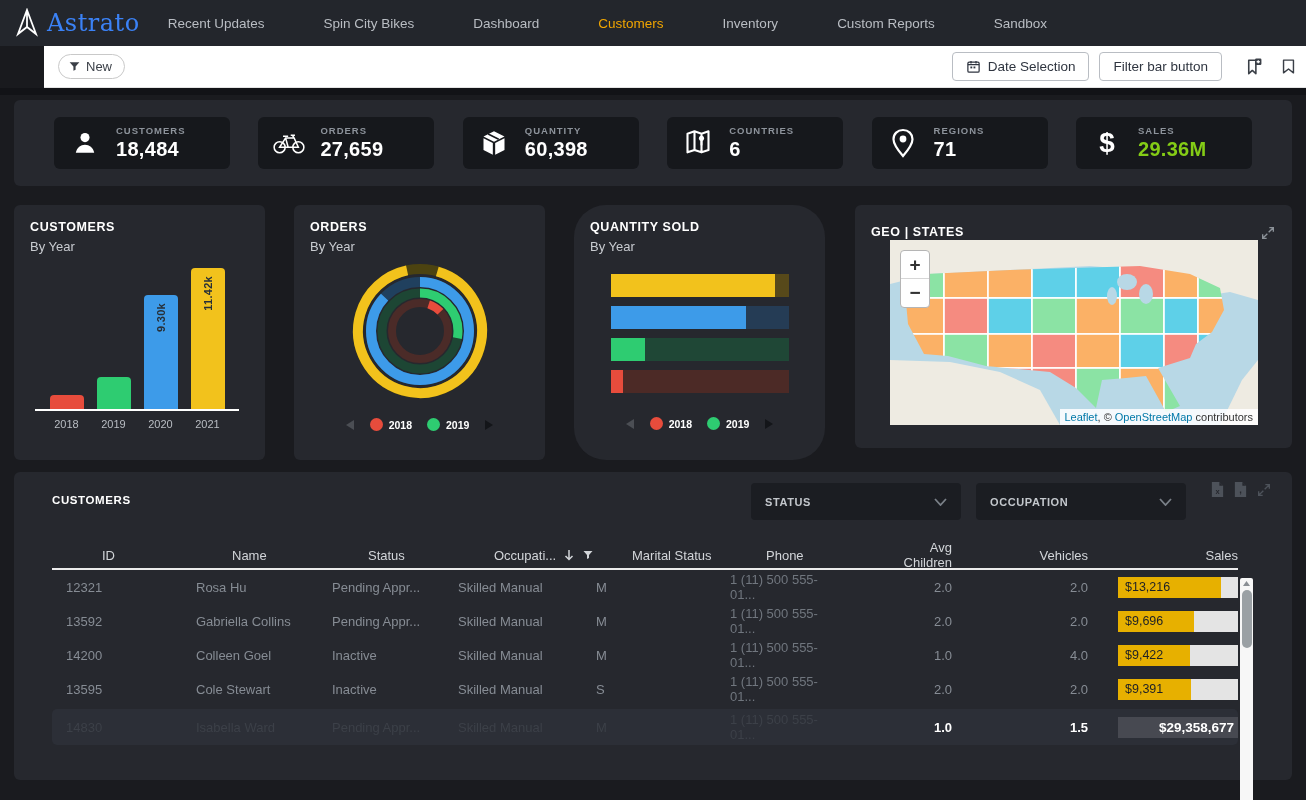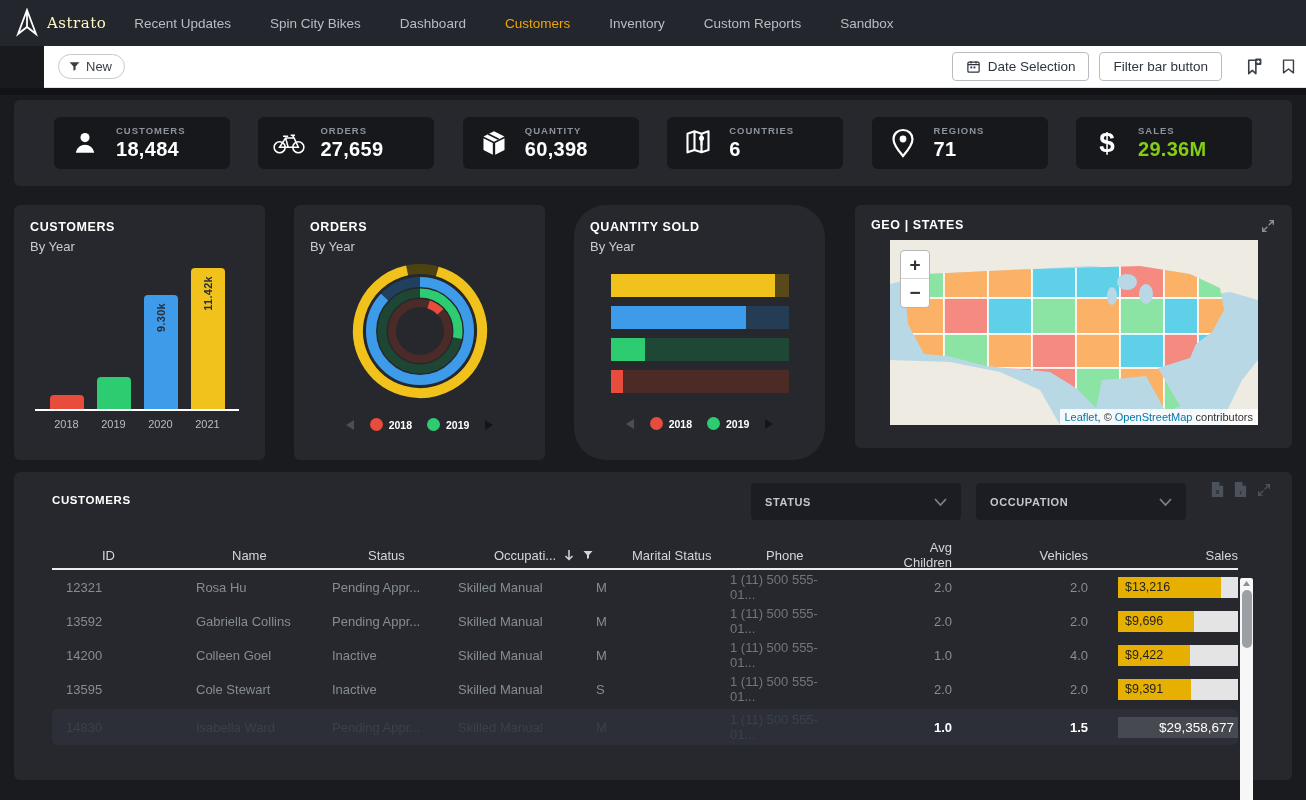--- a/index.html
+++ b/index.html
@@ -3,22 +3,22 @@
 <meta charset="utf-8">
 <style>
   * { margin:0; padding:0; box-sizing:border-box; }
   html,body { width:1306px; height:800px; overflow:hidden; }
   body { font-family:"Liberation Sans", sans-serif; background:#191a1e; }
 
   
   .topnav { position:absolute; left:0; top:0; width:1306px; height:46px; background:#23262c;
             display:flex; align-items:center; padding-left:14px; }
   .logo { display:flex; align-items:center; gap:7px; margin-right:28px; cursor:pointer; }
-  .logo-text { font-family:"DejaVu Serif", serif; color:#fef9c3; font-size:15px; letter-spacing:.5px; }
-  .nav-items { display:flex; align-items:center; gap:39px; list-style:none; }
+  .logo-text { font-family:"DejaVu Serif", serif; color:#3b82f6; font-size:24px; letter-spacing:.5px; }
+  .nav-items { display:flex; align-items:center; gap:59px; list-style:none; }
   .nav-item { color:#b9bdc3; font-size:13.5px; cursor:pointer; white-space:nowrap; }
   .nav-item.active { color:#f0a500; }
 
   
   .toolbar { position:absolute; left:0; top:46px; width:1306px; height:42px; background:#ffffff;
              display:flex; align-items:center; padding:0 16px 0 14px; border-bottom:1px solid #e4e4e4;margin-left:44px; }
   .pill-btn { display:flex; align-items:center; gap:5px; border:1px solid #c9c9c9; border-radius:14px;
               padding:4px 12px 4px 9px; font-size:13px; color:#3a3f47; background:#fff; cursor:pointer; }
   .toolbar-right { margin-left:auto; display:flex; align-items:center; gap:10px; }
   .tb-btn { display:flex; align-items:center; gap:7px; border:1px solid #b9bdc3; border-radius:4px;
@@ -64,21 +64,21 @@
 
   
   .donut-box { display:flex; justify-content:center; margin-top:2px; }
 
   
   .hbars { margin:20px 0 0 21px; display:flex; flex-direction:column; gap:9px; width:178px; }
   .hbar { height:23px; position:relative; }
   .hbar-fill { position:absolute; left:0; top:0; height:100%; }
 
   
-  .geo-panel { left:855px; top:117px; width:437px; height:243px; padding:13px 16px; }
+  .geo-panel { left:855px; top:117px; width:437px; height:243px; padding:20px 16px; }
   .geo-head { display:flex; justify-content:space-between; align-items:flex-start; }
   .map { position:absolute; left:35px; top:35px; width:368px; height:185px; background:#b8d8e6; overflow:hidden; cursor:grab; }
   .map svg { display:block; }
   .zoomctl { position:absolute; left:10px; top:10px; width:30px; background:#ffffff; border:1px solid #b5b5b5;
              border-radius:4px; overflow:hidden; }
   .zoomctl div { width:100%; height:28px; display:flex; align-items:center; justify-content:center;
                  font-size:19px; font-weight:bold; color:#333; cursor:pointer; }
   .zoomctl div:first-child { border-bottom:1px solid #d6d6d6; }
   .attribution { position:absolute; right:0; bottom:0; background:rgba(255,255,255,.85); font-size:11px;
                  color:#333; padding:2px 5px; }
@@ -105,21 +105,21 @@
   .sales-cell { display:flex; justify-content:flex-end; }
   .sales-bar { width:120px; height:21px; background:#e4e4e4; position:relative; }
   .sales-fill { position:absolute; left:0; top:0; height:100%; background:#e7b000; }
   .sales-txt { position:absolute; left:7px; top:50%; transform:translateY(-50%); font-size:12.5px; color:#1d2026; white-space:nowrap; }
   .totals { height:36px; background:#2c2f37; border-radius:5px; margin-top:3px; font-size:13px; }
   .totals .ghost { color:#3c4048; }
   .totals .bold { color:#ffffff; font-weight:bold; }
   .totals .sales-cell { position:relative; }
   .ghost-bar { width:120px; height:21px; background:rgba(142,145,150,.28); position:relative; }
   .total-sales { position:absolute; right:4px; top:50%; transform:translateY(-50%); font-size:13.5px;
-                 font-weight:normal; color:#ffffff; white-space:nowrap; }
+                 font-weight:bold; color:#ffffff; white-space:nowrap; }
 
   .vscroll { position:absolute; right:39px; top:106px; width:13px; height:268px; background:#f7f7f7; border-radius:2px; }
   .vscroll .thumb { position:absolute; left:1.5px; top:12px; width:10px; height:58px; background:#9aa0a4; border-radius:5px; cursor:pointer; }
   .vscroll .arr { position:absolute; left:0; width:13px; height:11px; display:flex; align-items:center; justify-content:center; }
   .vscroll .arr.up { top:0; }
 
   .expand-icon { cursor:pointer; }
 </style>
 </head>
 <body>

